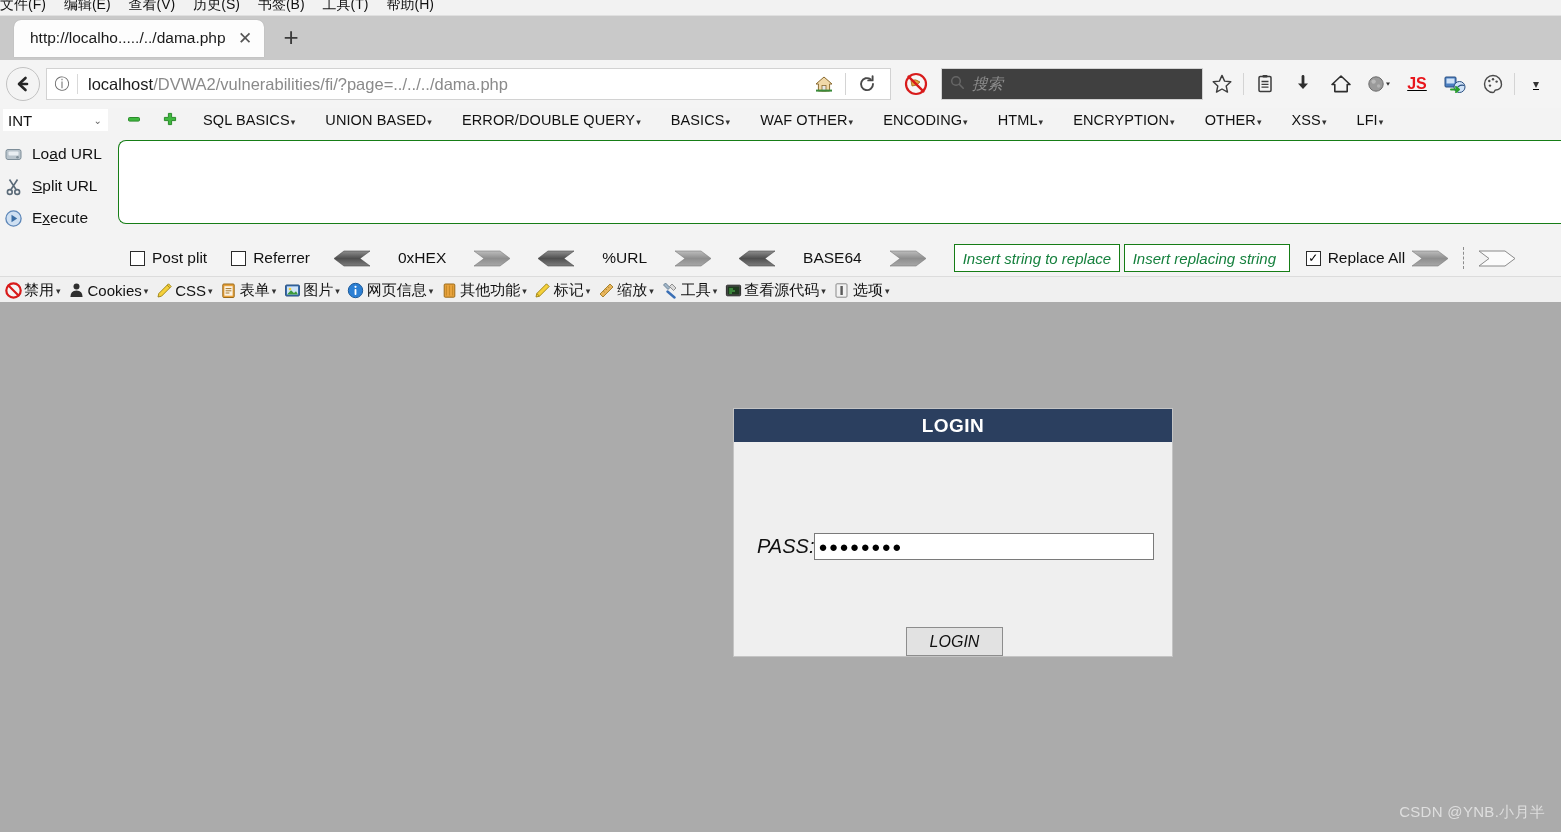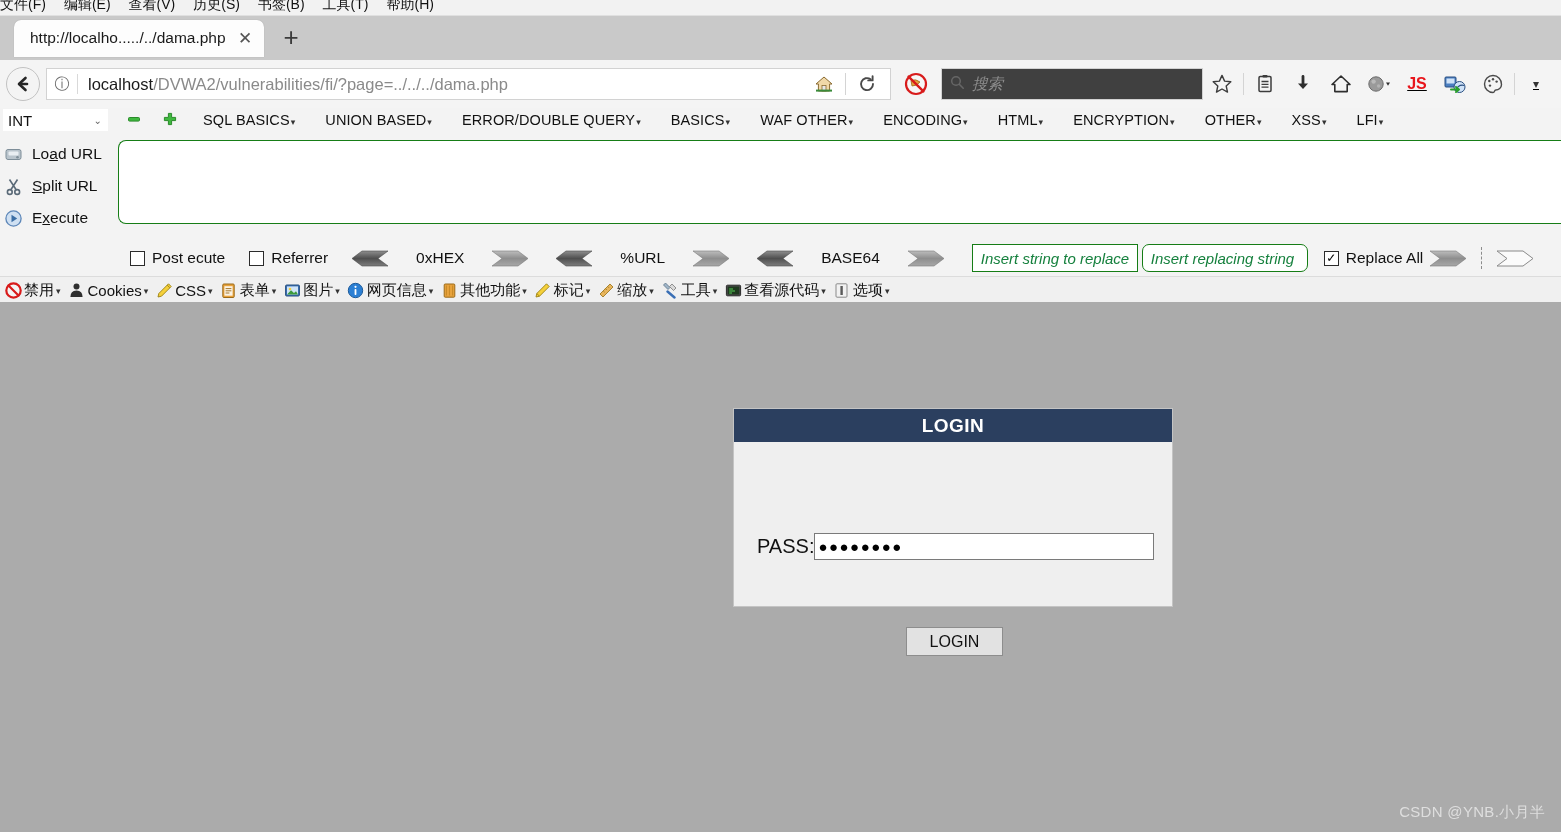--- a/index.html
+++ b/index.html
@@ -214,21 +214,21 @@
   .hb-input {
     width: 166px; height: 28px;
     border: 1.5px solid #167d16;
     background: #fff;
     font-size: 15px; font-style: italic; color: #15803d;
     display: flex; align-items: center;
     padding-left: 8px;
     overflow: hidden;
     white-space: nowrap;
   }
-  .hb-input + .hb-input { margin-left: 4px; border-radius: 7px; }
+  .hb-input + .hb-input { margin-left: 4px; }
   .repl-grp { display: flex; align-items: center; gap: 7px; margin-left: 16px; }
   .dot-sep { width: 1px; height: 22px; border-left: 1px dashed #8c8c8c; margin: 0 8px; }
 
   
   .bmbar {
     height: 28px;
     background: #f0f0f0;
     border-bottom: 1px solid #c8c8c8;
     display: flex; align-items: center;
     padding-left: 2px;
@@ -259,21 +259,21 @@
   }
   .login-head {
     height: 33px;
     background: #2b3f5f;
     color: #fff;
     font-size: 19px;
     font-weight: bold;
     display: flex; align-items: center; justify-content: center;
     letter-spacing: .5px;
   }
-  .login-body { padding: 1px; height: 164px; position: relative; }
+  .login-body { padding: 1px; height: 214px; position: relative; font-style: italic; }
   .pass-row {
     position: absolute; left: 23px; top: 91px;
     display: flex; align-items: center;
   }
   .pass-label { font-size: 20px; color: #111; }
   .pass-input {
     width: 340px; height: 27px;
     background: #fff;
     border: 1px solid #7a7a7a;
     display: flex; align-items: center;
@@ -502,21 +502,21 @@
       </div>
       <div class="hb-right">
         <div class="hb-textarea"></div>
       </div>
     </div>
 
     <div class="hb-optrow">
 
       <div class="opt-group">
         <span class="cbx"></span>
-        <span>Post ecute</span>
+        <span>Post plit</span>
       </div>
 
       <div class="opt-group">
         <span class="cbx"></span>
         <span>Referrer</span>
       </div>
 
       <div class="conv-grp">
         <span class="arrow-l">
           <svg width="36" height="17" viewBox="0 0 36 17">

